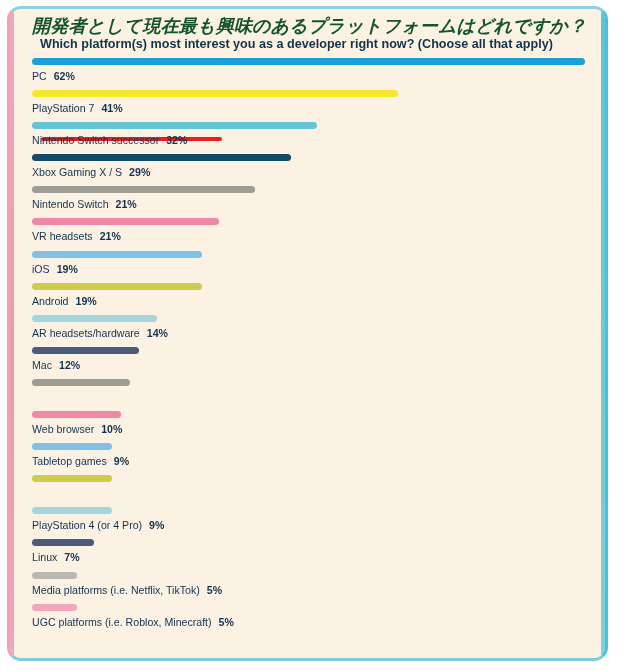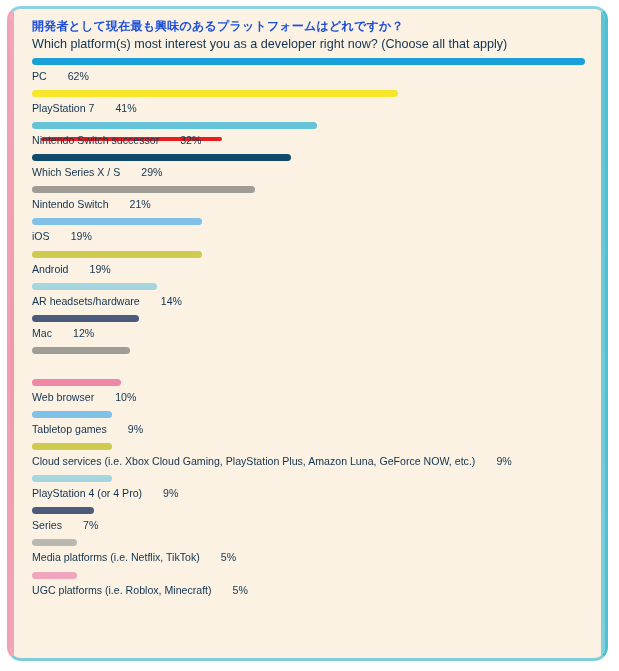--- a/index.html
+++ b/index.html
@@ -49,35 +49,36 @@
     background: linear-gradient(to bottom, #5cc4d6 0%, #7fd0db 100%);
     pointer-events: none;
   }
 
   #inner {
     position: relative;
     padding: 9px 14px 0 22px;
   }
 
   .title-jp {
-    color: #1d4ed8;
-    font-size: 12px;
+    color: #14532d;
+    font-size: 18px;
     font-weight: bold;
     letter-spacing: 0.2px;
     line-height: 17px;
     white-space: nowrap;
     margin: 0 0 1px 0;
+    font-style: italic;
   }
   .title-en {
     color: #12324f;
     font-size: 12.6px;
-    font-weight: normal;
+    font-weight: bold;
     line-height: 16px;
     white-space: nowrap;
-    margin: 0 0 6px 0;
+    margin: 0 0 6px 8px;
   }
 
   #rows {
     position: relative;
   }
   .row {
     position: relative;
     height: 29.1px;
   }
   .bar {
@@ -88,22 +89,22 @@
   .row-label {
     position: absolute;
     left: 0;
     top: 11px;
     white-space: nowrap;
     font-size: 10.6px;
     color: #12324f;
     line-height: 14px;
   }
   .row-label .val {
-    font-weight: normal;
-    margin-left: 21px;
+    font-weight: bold;
+    margin-left: 7px;
     text-align: center;
   }
 
   
   #red-underline {
     position: absolute;
     background: #e81d1d;
     height: 4px;
     border-radius: 2px;
   }
@@ -128,25 +129,29 @@
         <div class="row">
           <div class="bar" style="width: 365.7px; background: rgb(247, 230, 44);"></div>
           <div class="row-label"><span class="name">PlayStation 7</span><span class="val">41%</span></div>
         </div>
         <div class="row">
           <div class="bar" style="width: 285.4px; background: rgb(100, 195, 214);"></div>
           <div class="row-label"><span class="name">Nintendo Switch successor</span><span class="val">32%</span></div>
         </div>
         <div class="row">
           <div class="bar" style="width: 258.7px; background: rgb(17, 74, 107);"></div>
-          <div class="row-label"><span class="name">Which Series X / S</span><span class="val">29%</span></div>
+          <div class="row-label"><span class="name">Xbox Gaming X / S</span><span class="val">29%</span></div>
         </div>
         <div class="row">
           <div class="bar" style="width: 223px; background: rgb(157, 157, 150);"></div>
           <div class="row-label"><span class="name">Nintendo Switch</span><span class="val">21%</span></div>
+        </div>
+        <div class="row">
+          <div class="bar" style="width: 187.3px; background: rgb(239, 135, 166);"></div>
+          <div class="row-label"><span class="name">VR headsets</span><span class="val">21%</span></div>
         </div>
         <div class="row">
           <div class="bar" style="width: 169.5px; background: rgb(127, 193, 232);"></div>
           <div class="row-label"><span class="name">iOS</span><span class="val">19%</span></div>
         </div>
         <div class="row">
           <div class="bar" style="width: 169.5px; background: rgb(207, 203, 78);"></div>
           <div class="row-label"><span class="name">Android</span><span class="val">19%</span></div>
         </div>
         <div class="row">
@@ -163,29 +168,28 @@
         <div class="row">
           <div class="bar" style="width: 89.2px; background: rgb(239, 135, 166);"></div>
           <div class="row-label"><span class="name">Web browser</span><span class="val">10%</span></div>
         </div>
         <div class="row">
           <div class="bar" style="width: 80.3px; background: rgb(127, 193, 232);"></div>
           <div class="row-label"><span class="name">Tabletop games</span><span class="val">9%</span></div>
         </div>
         <div class="row">
           <div class="bar" style="width: 80.3px; background: rgb(207, 203, 78);"></div>
-          <div class="row-label"><span class="name">Cloud services (i.e. Xbox Cloud Gaming, PlayStation Plus, Amazon Luna, GeForce NOW, etc.)</span><span class="val">9%</span></div>
         </div>
         <div class="row">
           <div class="bar" style="width: 80.3px; background: rgb(165, 213, 222);"></div>
           <div class="row-label"><span class="name">PlayStation 4 (or 4 Pro)</span><span class="val">9%</span></div>
         </div>
         <div class="row">
           <div class="bar" style="width: 62.4px; background: rgb(76, 91, 124);"></div>
-          <div class="row-label"><span class="name">Series</span><span class="val">7%</span></div>
+          <div class="row-label"><span class="name">Linux</span><span class="val">7%</span></div>
         </div>
         <div class="row">
           <div class="bar" style="width: 44.6px; background: rgb(185, 185, 178);"></div>
           <div class="row-label"><span class="name">Media platforms (i.e. Netflix, TikTok)</span><span class="val">5%</span></div>
         </div>
         <div class="row">
           <div class="bar" style="width: 44.6px; background: rgb(240, 166, 188);"></div>
           <div class="row-label"><span class="name">UGC platforms (i.e. Roblox, Minecraft)</span><span class="val">5%</span></div>
         </div>
       </div>

